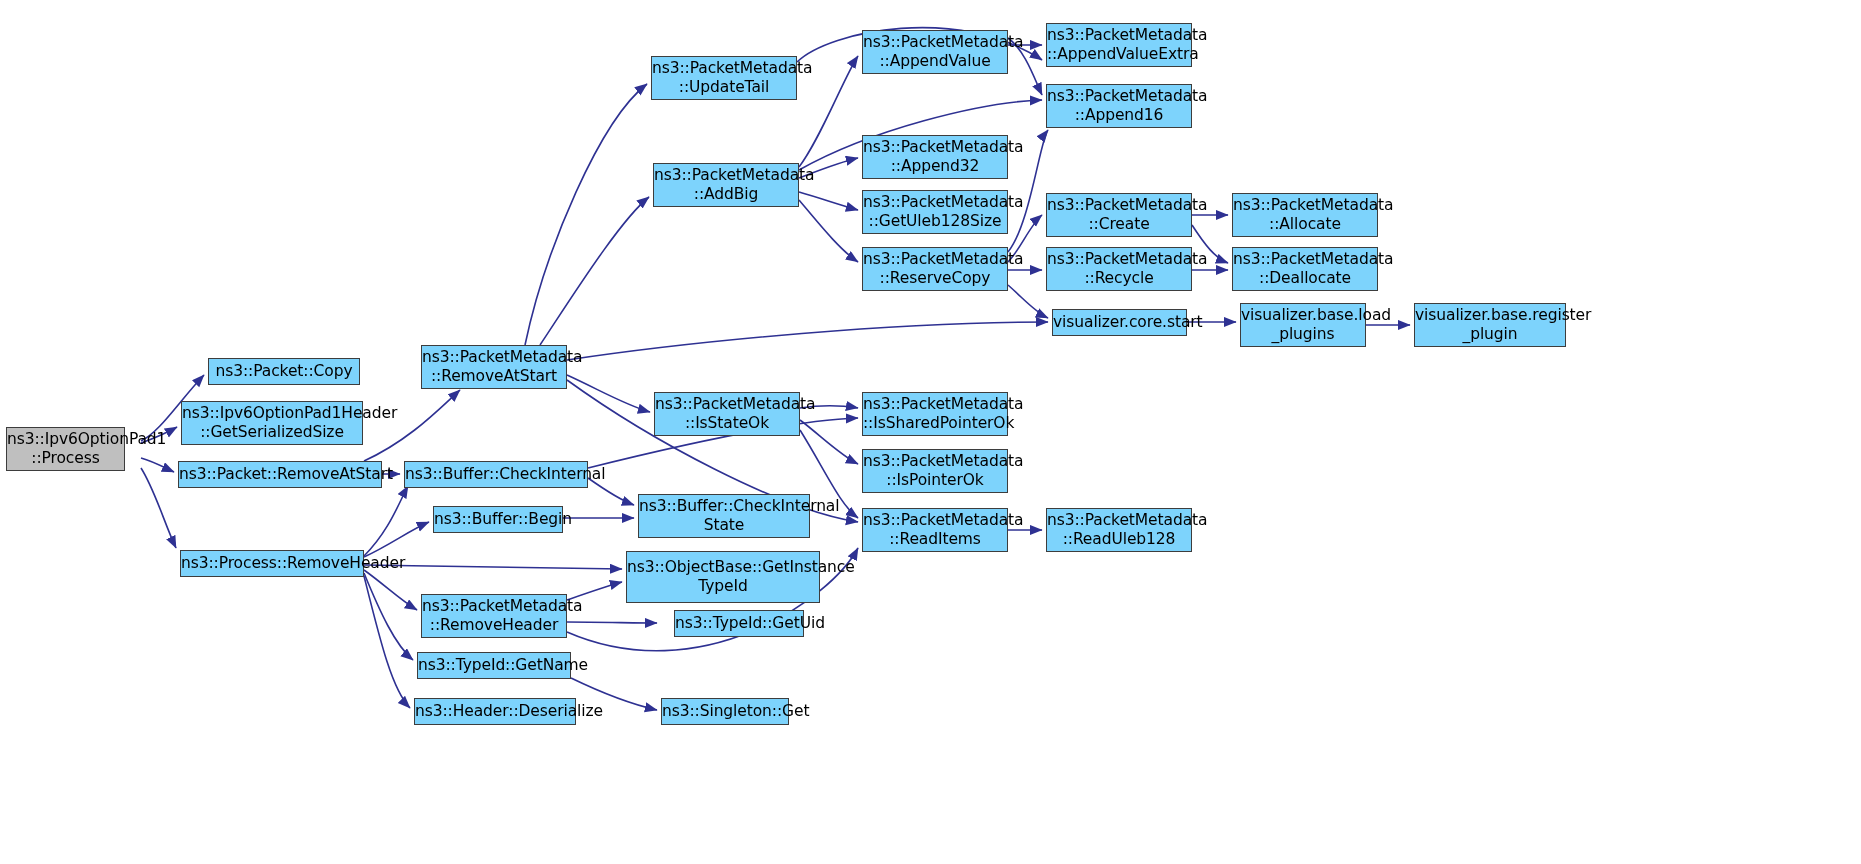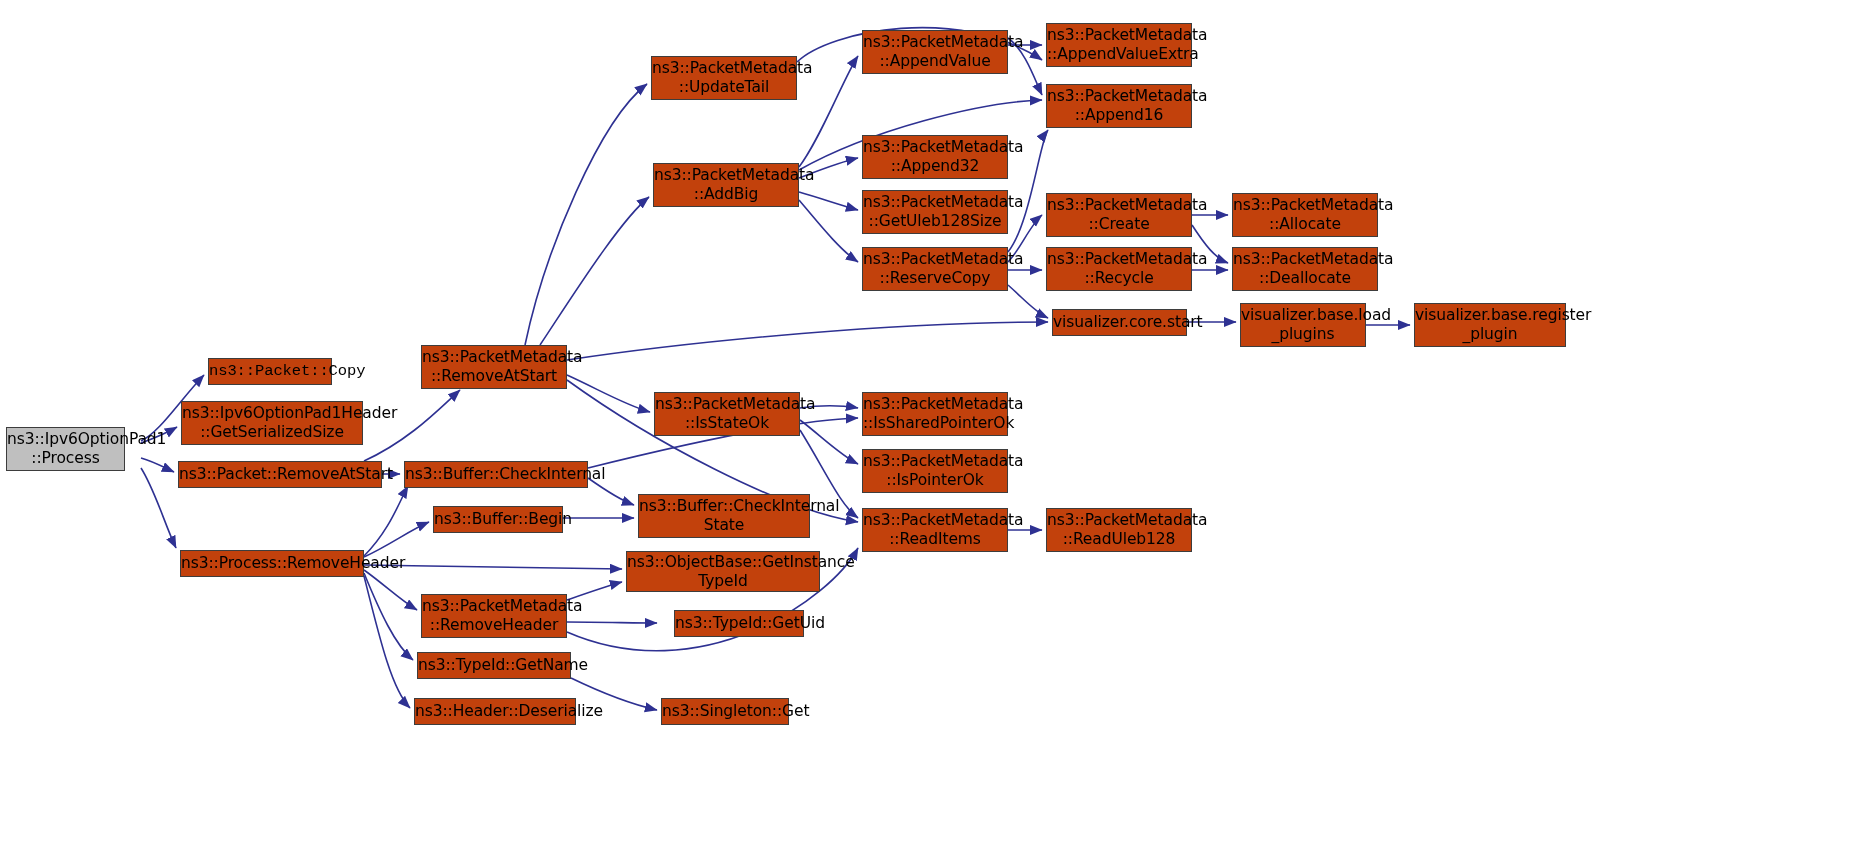--- a/index.html
+++ b/index.html
@@ -20,21 +20,21 @@
     left: 0;
     top: 0;
     width: 1861px;
     height: 864px;
     pointer-events: none;
   }
   .node {
     position: absolute;
     box-sizing: border-box;
     border: 1px solid #3d3d3d;
-    background: #c2410c;
+    background: #7dd3fc;
     color: #000000;
     font-size: 15.5px;
     line-height: 19px;
     display: flex;
     align-items: center;
     justify-content: center;
     text-align: center;
     letter-spacing: -0.1px;
     white-space: pre-line;
     z-index: 2;
@@ -102,42 +102,42 @@
         <path d="M559,518 L634,518" fill="none" stroke="#2e3192" stroke-width="1.6" marker-end="url(#arrow)"></path>
         <path d="M567,600 C590,592 610,585 622,582" fill="none" stroke="#2e3192" stroke-width="1.6" marker-end="url(#arrow)"></path>
         <path d="M567,622 C600,622 635,623 657,623" fill="none" stroke="#2e3192" stroke-width="1.6" marker-end="url(#arrow)"></path>
         <path d="M567,632 C700,690 830,600 858,548" fill="none" stroke="#2e3192" stroke-width="1.6" marker-end="url(#arrow)"></path>
         <path d="M571,678 C600,692 630,704 657,710" fill="none" stroke="#2e3192" stroke-width="1.6" marker-end="url(#arrow)"></path>
       </g>
   </svg>
   <div id="node-layer">
       <div class="node highlight" style="left: 6px; top: 427px; width: 119px; height: 44px;"><span class="lbl">ns3::Ipv6OptionPad1
 ::Process</span></div>
-      <div class="node" style="left: 208px; top: 358px; width: 124px; height: 27px; font-family: Liberation Mono, monospace;"><span class="lbl">ns3::Packet::Copy</span></div>
+      <div class="node" style="left: 208px; top: 358px; width: 152px; height: 27px;"><span class="lbl">ns3::Packet::Copy</span></div>
       <div class="node" style="left: 181px; top: 401px; width: 182px; height: 44px;"><span class="lbl">ns3::Ipv6OptionPad1Header
 ::GetSerializedSize</span></div>
       <div class="node" style="left: 178px; top: 461px; width: 204px; height: 27px;"><span class="lbl">ns3::Packet::RemoveAtStart</span></div>
       <div class="node" style="left: 180px; top: 550px; width: 184px; height: 27px;"><span class="lbl">ns3::Process::RemoveHeader</span></div>
       <div class="node" style="left: 421px; top: 345px; width: 146px; height: 44px;"><span class="lbl">ns3::PacketMetadata
 ::RemoveAtStart</span></div>
       <div class="node" style="left: 404px; top: 461px; width: 184px; height: 27px;"><span class="lbl">ns3::Buffer::CheckInternal</span></div>
       <div class="node" style="left: 433px; top: 506px; width: 130px; height: 27px;"><span class="lbl">ns3::Buffer::Begin</span></div>
       <div class="node" style="left: 421px; top: 594px; width: 146px; height: 44px;"><span class="lbl">ns3::PacketMetadata
 ::RemoveHeader</span></div>
       <div class="node" style="left: 417px; top: 652px; width: 154px; height: 27px;"><span class="lbl">ns3::TypeId::GetName</span></div>
       <div class="node" style="left: 414px; top: 698px; width: 162px; height: 27px;"><span class="lbl">ns3::Header::Deserialize</span></div>
       <div class="node" style="left: 651px; top: 56px; width: 146px; height: 44px;"><span class="lbl">ns3::PacketMetadata
 ::UpdateTail</span></div>
       <div class="node" style="left: 653px; top: 163px; width: 146px; height: 44px;"><span class="lbl">ns3::PacketMetadata
 ::AddBig</span></div>
       <div class="node" style="left: 654px; top: 392px; width: 146px; height: 44px;"><span class="lbl">ns3::PacketMetadata
 ::IsStateOk</span></div>
       <div class="node" style="left: 638px; top: 494px; width: 172px; height: 44px;"><span class="lbl">ns3::Buffer::CheckInternal
 State</span></div>
-      <div class="node" style="left: 626px; top: 551px; width: 194px; height: 41px;"><span class="lbl">ns3::ObjectBase::GetInstance
+      <div class="node" style="left: 626px; top: 551px; width: 194px; height: 52px;"><span class="lbl">ns3::ObjectBase::GetInstance
 TypeId</span></div>
       <div class="node" style="left: 674px; top: 610px; width: 130px; height: 27px;"><span class="lbl">ns3::TypeId::GetUid</span></div>
       <div class="node" style="left: 661px; top: 698px; width: 128px; height: 27px;"><span class="lbl">ns3::Singleton::Get</span></div>
       <div class="node" style="left: 862px; top: 30px; width: 146px; height: 44px;"><span class="lbl">ns3::PacketMetadata
 ::AppendValue</span></div>
       <div class="node" style="left: 862px; top: 135px; width: 146px; height: 44px;"><span class="lbl">ns3::PacketMetadata
 ::Append32</span></div>
       <div class="node" style="left: 862px; top: 190px; width: 146px; height: 44px;"><span class="lbl">ns3::PacketMetadata
 ::GetUleb128Size</span></div>
       <div class="node" style="left: 862px; top: 247px; width: 146px; height: 44px;"><span class="lbl">ns3::PacketMetadata

